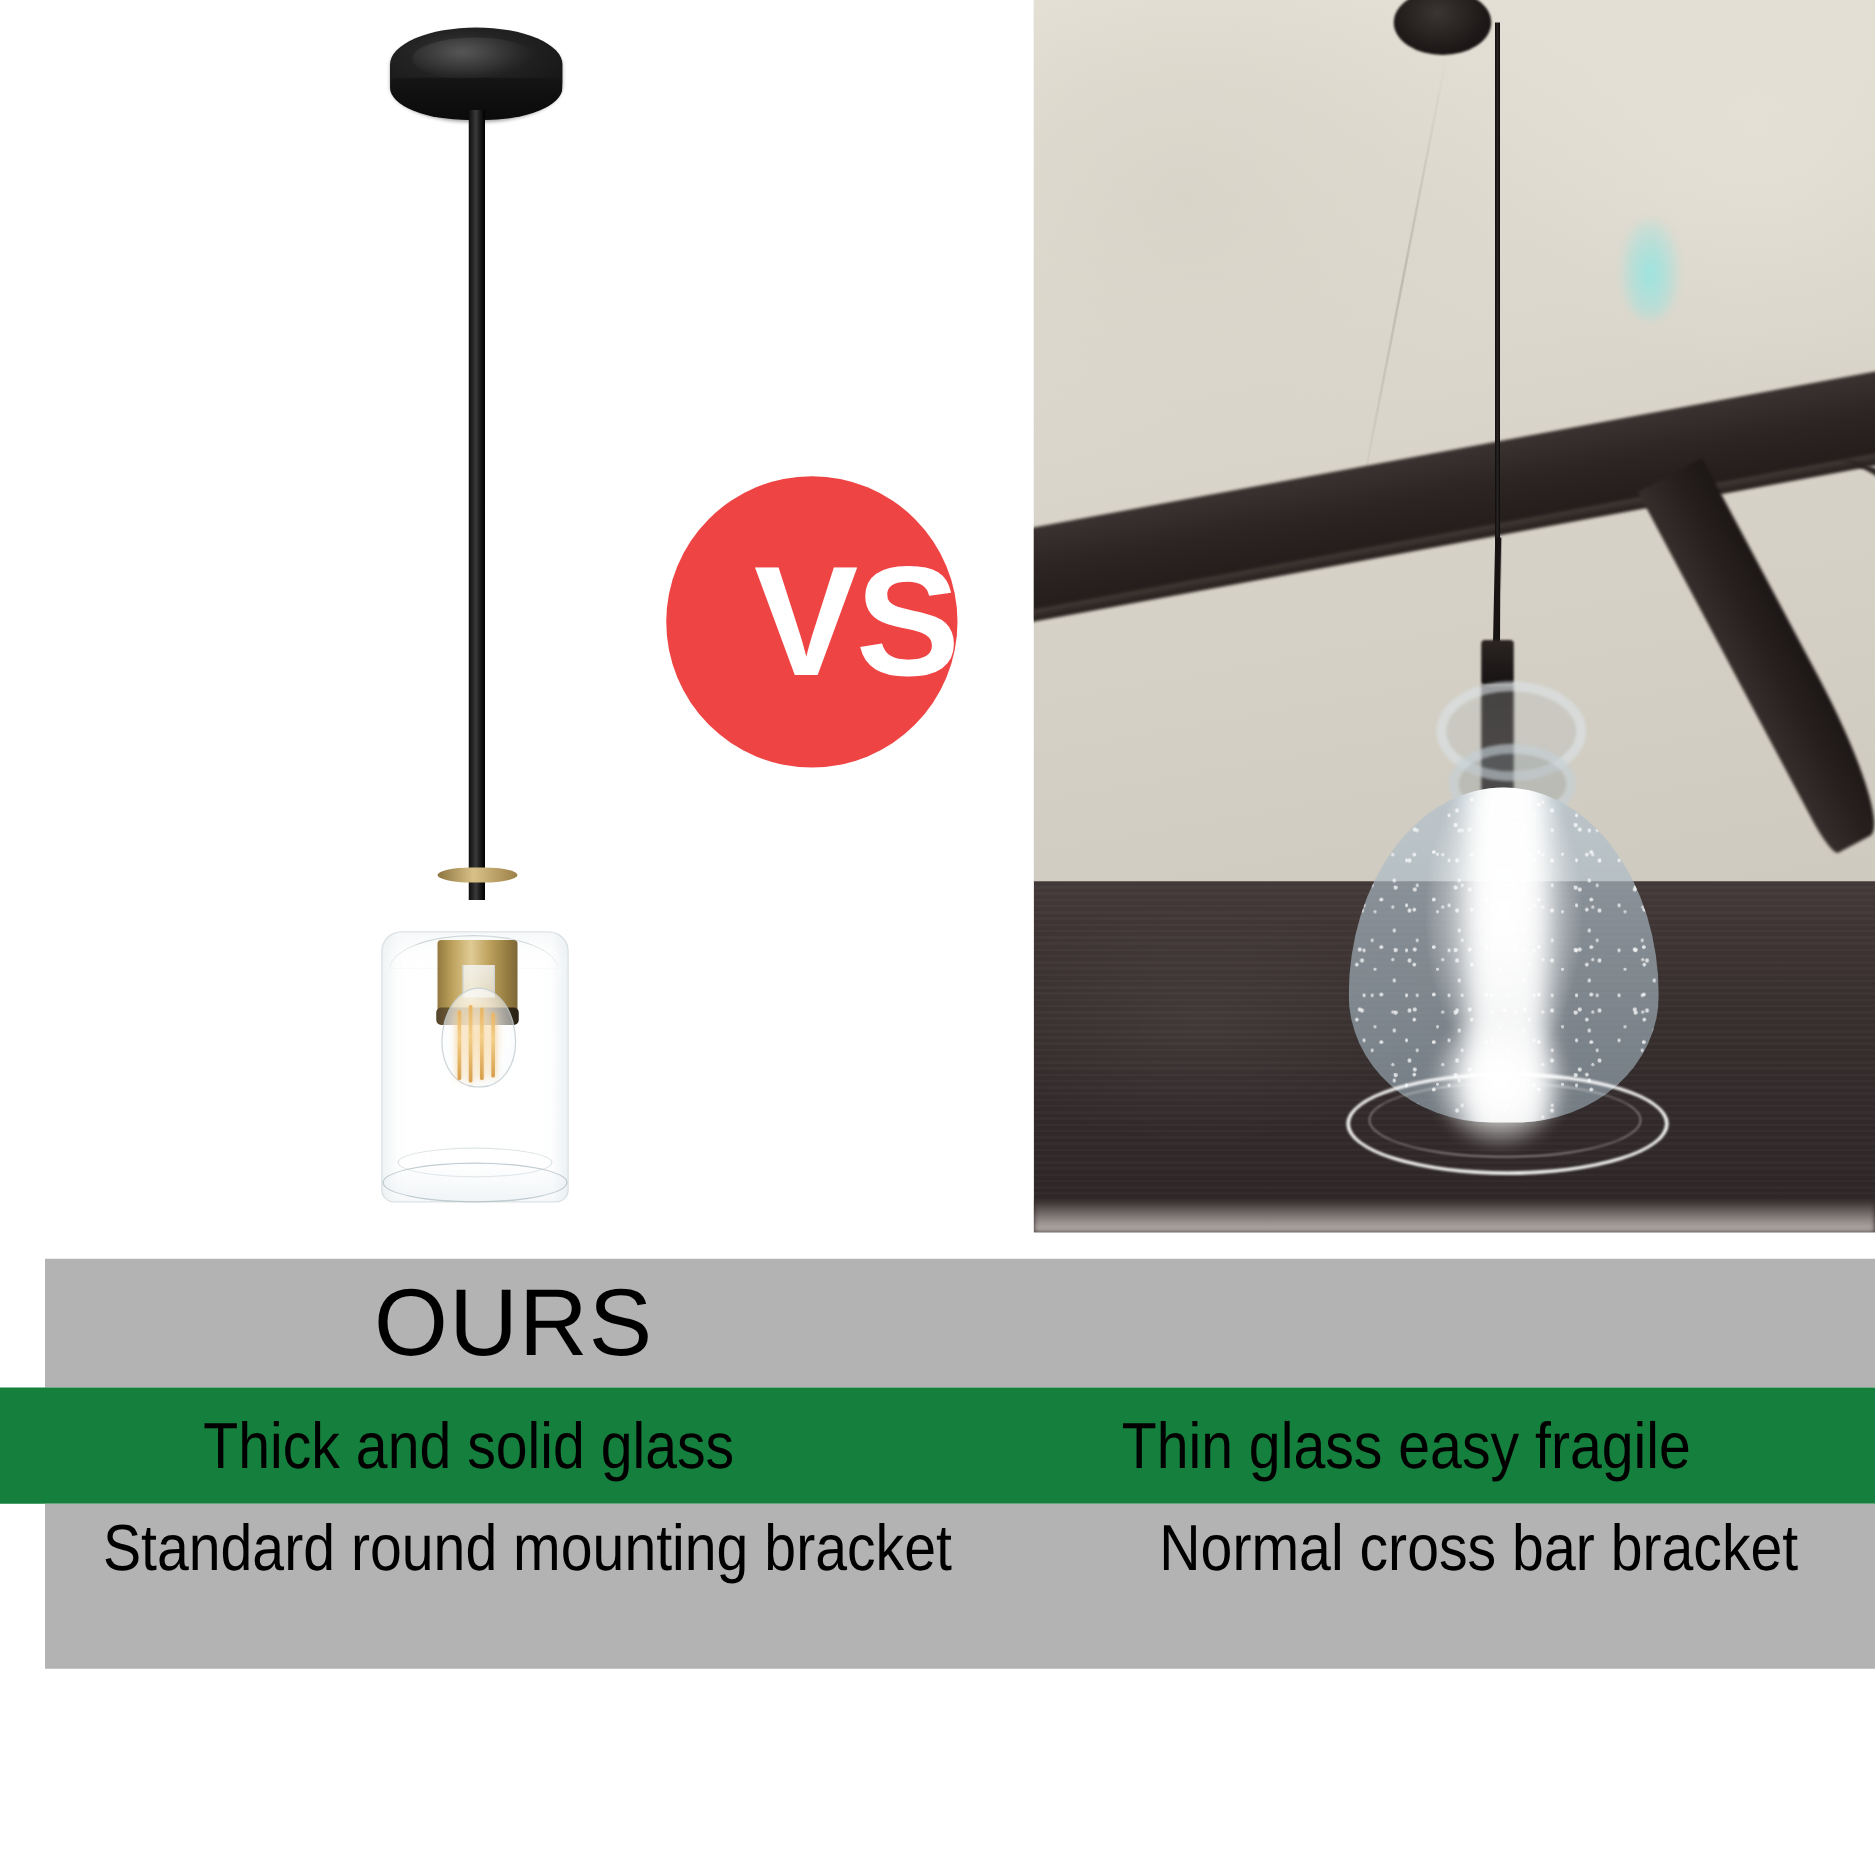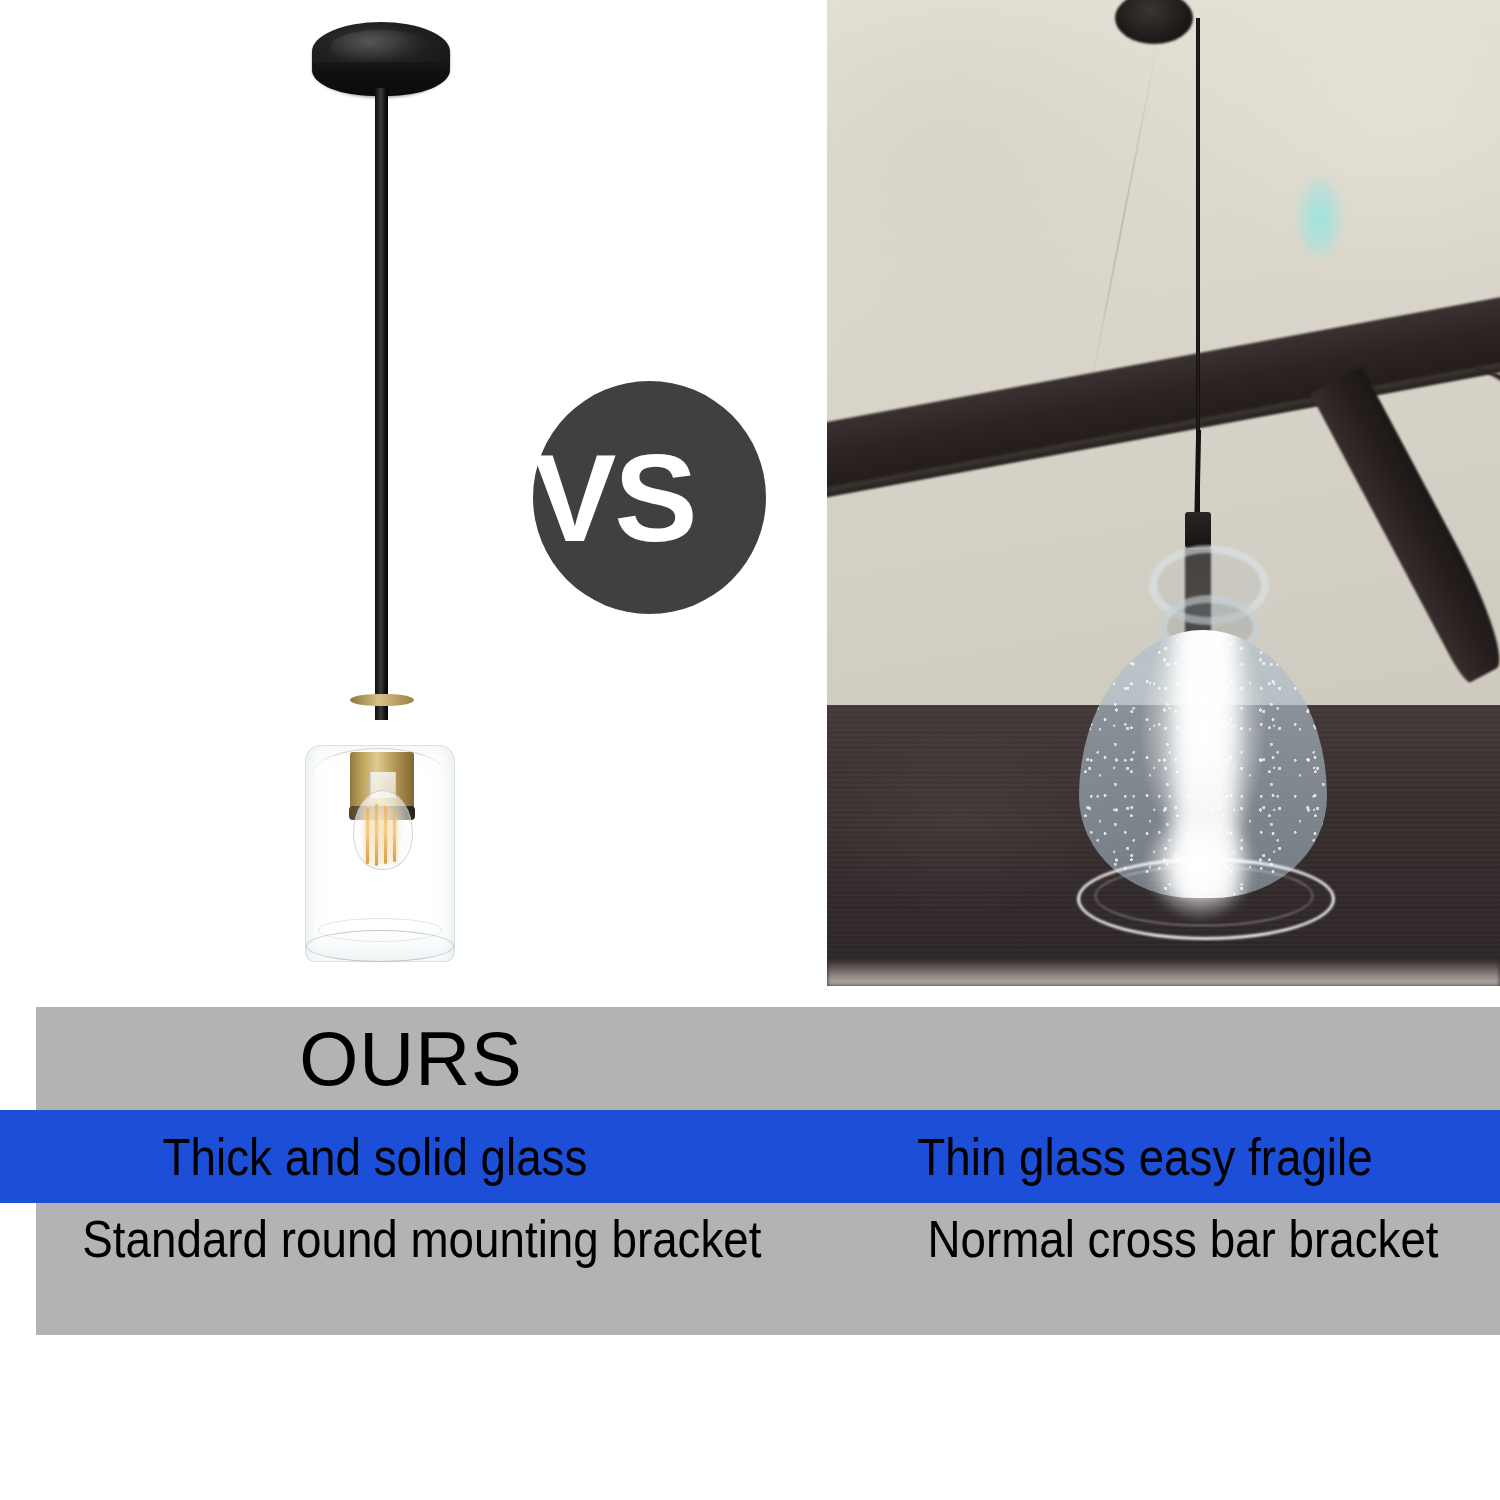--- a/index.html
+++ b/index.html
@@ -117,22 +117,22 @@
   .fil-glow{
     position:absolute;left:358px;top:795px;width:48px;height:70px;
     border-radius:50%;
     background:radial-gradient(ellipse at 50% 50%, rgba(250,215,150,.42), rgba(250,215,150,0) 70%);
   }
 
   
   .vs-badge{
     position:absolute;left:533px;top:381px;width:233px;height:233px;
     border-radius:50%;
-    background:#404040;
-    display:flex;align-items:center;justify-content:flex-start;
+    background:#ef4444;
+    display:flex;align-items:center;justify-content:flex-end;
   }
   .vs-badge span{
     color:#ffffff;font-size:125px;font-weight:bold;line-height:1;
     letter-spacing:-2px;font-family:"Liberation Sans", sans-serif;
   }
 
   
   .photo{
     position:absolute;left:827px;top:0;width:673px;height:986px;
     overflow:hidden;
@@ -289,21 +289,21 @@
   }
 
   
   .table{
     position:absolute;left:0;top:1007px;width:1500px;height:493px;
   }
   .trow{
     display:flex;width:1500px;box-sizing:border-box;
   }
   .trow.gray{background:#b3b3b3;margin-left:36px;}
-  .trow.white{background:#1d4ed8;gap:20px;}
+  .trow.white{background:#15803d;}
   .tcell{
     flex:0 0 50%;
     display:flex;align-items:center;justify-content:center;
     box-sizing:border-box;
     color:#000000;
     text-align:center;
   }
   .header-row{height:103px;}
   .header-row .tcell{
     font-size:76px;font-weight:normal;letter-spacing:1px;

